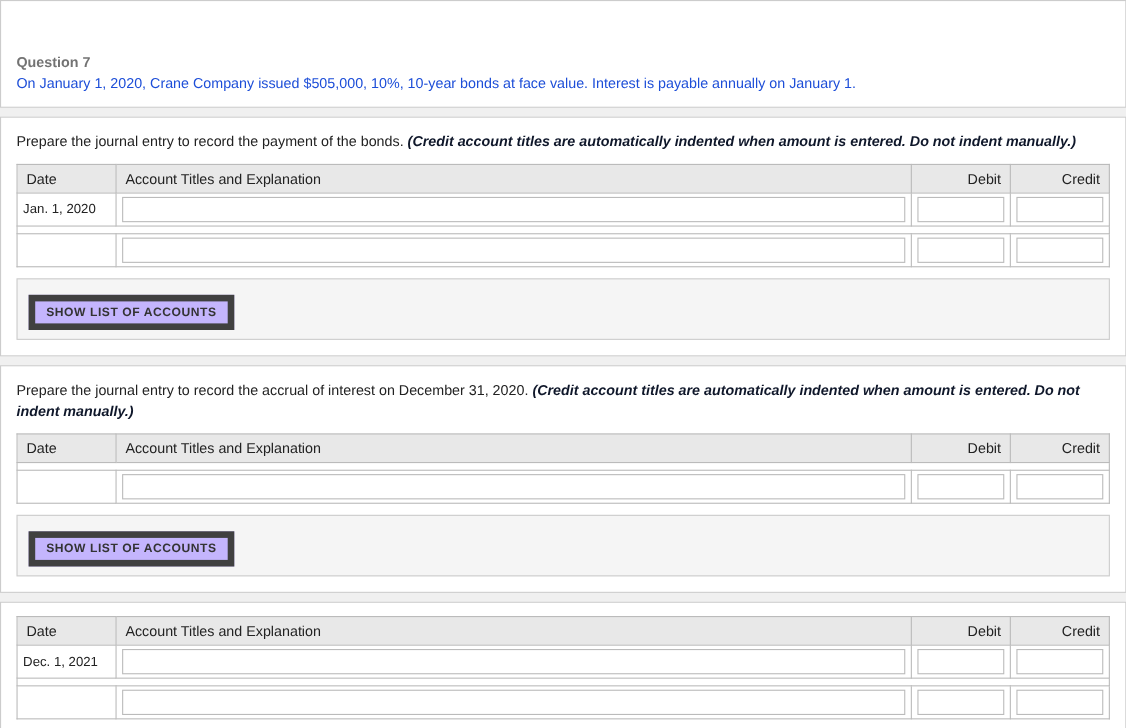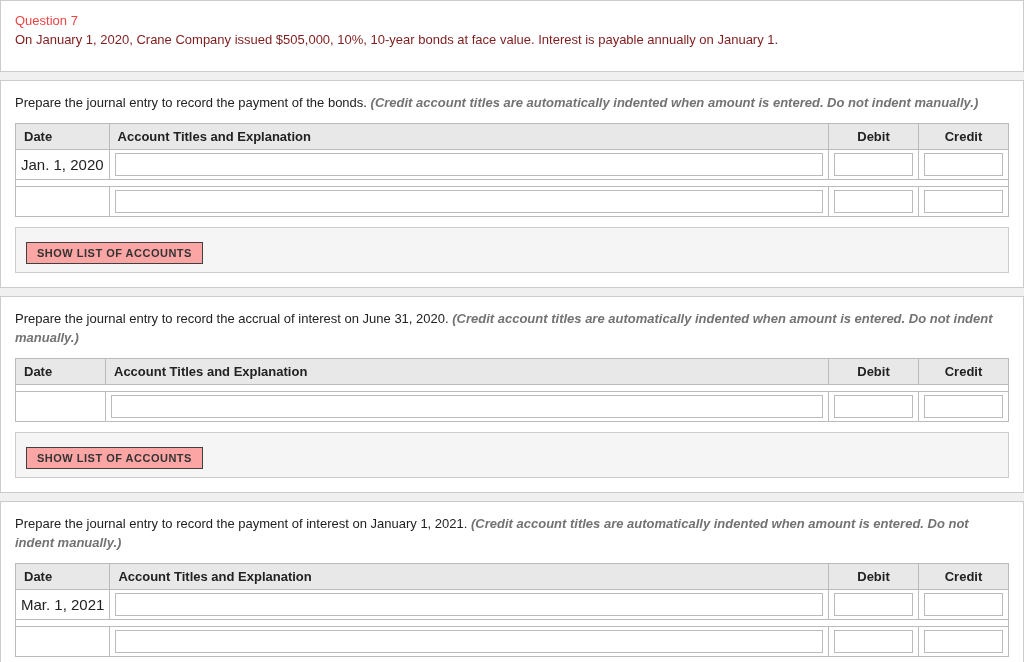--- a/index.html
+++ b/index.html
@@ -14,87 +14,87 @@
       color: #222;
       width: 1024px;
     }
     .section {
       background: #fff;
       border: 1px solid #ccc;
       margin-bottom: 8px;
       padding: 12px 14px 14px 14px;
     }
     .question-header {
-      font-weight: normal;
-      color: #ef4444;
+      font-weight: bold;
+      color: #737373;
       margin-bottom: 4px;
+      margin-top: 36px;
     }
     .question-text {
-      color: #7f1d1d;
-      margin-bottom: 10px;
+      color: #1d4ed8;
+      margin-bottom: 0;
       font-size: 13px;
     }
     .instruction {
       font-size: 13px;
       margin-bottom: 10px;
       line-height: 1.5;
     }
     .instruction-italic {
       font-style: italic;
       font-weight: bold;
-      color: #737373;
+      color: #0f172a;
     }
     .journal-table {
       width: 100%;
       border-collapse: collapse;
       margin-bottom: 10px;
     }
     .journal-table th {
       background: #e8e8e8;
       border: 1px solid #bbb;
       padding: 5px 8px;
       text-align: left;
-      font-weight: bold;
+      font-weight: normal;
       font-size: 13px;
     }
     .journal-table th.debit-col,
     .journal-table th.credit-col {
-      text-align: center;
+      text-align: right;
       width: 90px;
     }
     .journal-table th.date-col {
       width: 90px;
     }
     .journal-table td {
       border: 1px solid #bbb;
       padding: 3px 5px;
       vertical-align: middle;
     }
     .journal-table td.date-cell {
       width: 90px;
-      font-size: 15px;
+      font-size: 12px;
       white-space: nowrap;
-      text-align: right;
     }
     .journal-table input[type="text"] {
       width: 100%;
       border: 1px solid #bbb;
       padding: 3px 4px;
       font-size: 13px;
       outline: none;
       background: #fff;
     }
     .journal-table td.debit-cell,
     .journal-table td.credit-cell {
       width: 90px;
     }
     .show-accounts-btn {
       display: inline-block;
-      border: 1px solid #404040;
-      background: #fca5a5;
+      border: 6px solid #404040;
+      background: #c4b5fd;
       padding: 4px 10px;
       font-size: 11px;
       font-weight: bold;
       letter-spacing: 0.5px;
       color: #333;
       cursor: pointer;
       text-transform: uppercase;
       margin-top: 6px;
     }
     .show-accounts-area {
@@ -159,21 +159,21 @@
       </tr>
     </tbody>
   </table>
   <div class="show-accounts-area">
     <button class="show-accounts-btn">SHOW LIST OF ACCOUNTS</button>
   </div>
 </div>
 
 <div class="section">
   <p class="instruction">
-    <span>Prepare the journal entry to record the accrual of interest on June 31, 2020.</span>
+    <span>Prepare the journal entry to record the accrual of interest on December 31, 2020.</span>
     <span class="instruction-italic">(Credit account titles are automatically indented when amount is entered. Do not indent manually.)</span>
   </p>
   <table class="journal-table">
     <thead>
       <tr>
         <th class="date-col">Date</th>
         <th>Account Titles and Explanation</th>
         <th class="debit-col">Debit</th>
         <th class="credit-col">Credit</th>
       </tr>
@@ -195,36 +195,32 @@
         </td>
       </tr>
     </tbody>
   </table>
   <div class="show-accounts-area">
     <button class="show-accounts-btn">SHOW LIST OF ACCOUNTS</button>
   </div>
 </div>
 
 <div class="section">
-  <p class="instruction">
-    <span>Prepare the journal entry to record the payment of interest on January 1, 2021.</span>
-    <span class="instruction-italic">(Credit account titles are automatically indented when amount is entered. Do not indent manually.)</span>
-  </p>
   <table class="journal-table">
     <thead>
       <tr>
         <th class="date-col">Date</th>
         <th>Account Titles and Explanation</th>
         <th class="debit-col">Debit</th>
         <th class="credit-col">Credit</th>
       </tr>
     </thead>
     <tbody>
       <tr>
-        <td class="date-cell">Mar. 1, 2021</td>
+        <td class="date-cell">Dec. 1, 2021</td>
         <td>
           <input type="text" placeholder="" style="">
         </td>
         <td class="debit-cell">
           <input type="text" placeholder="" style="">
         </td>
         <td class="credit-cell">
           <input type="text" placeholder="" style="">
         </td>
       </tr>

